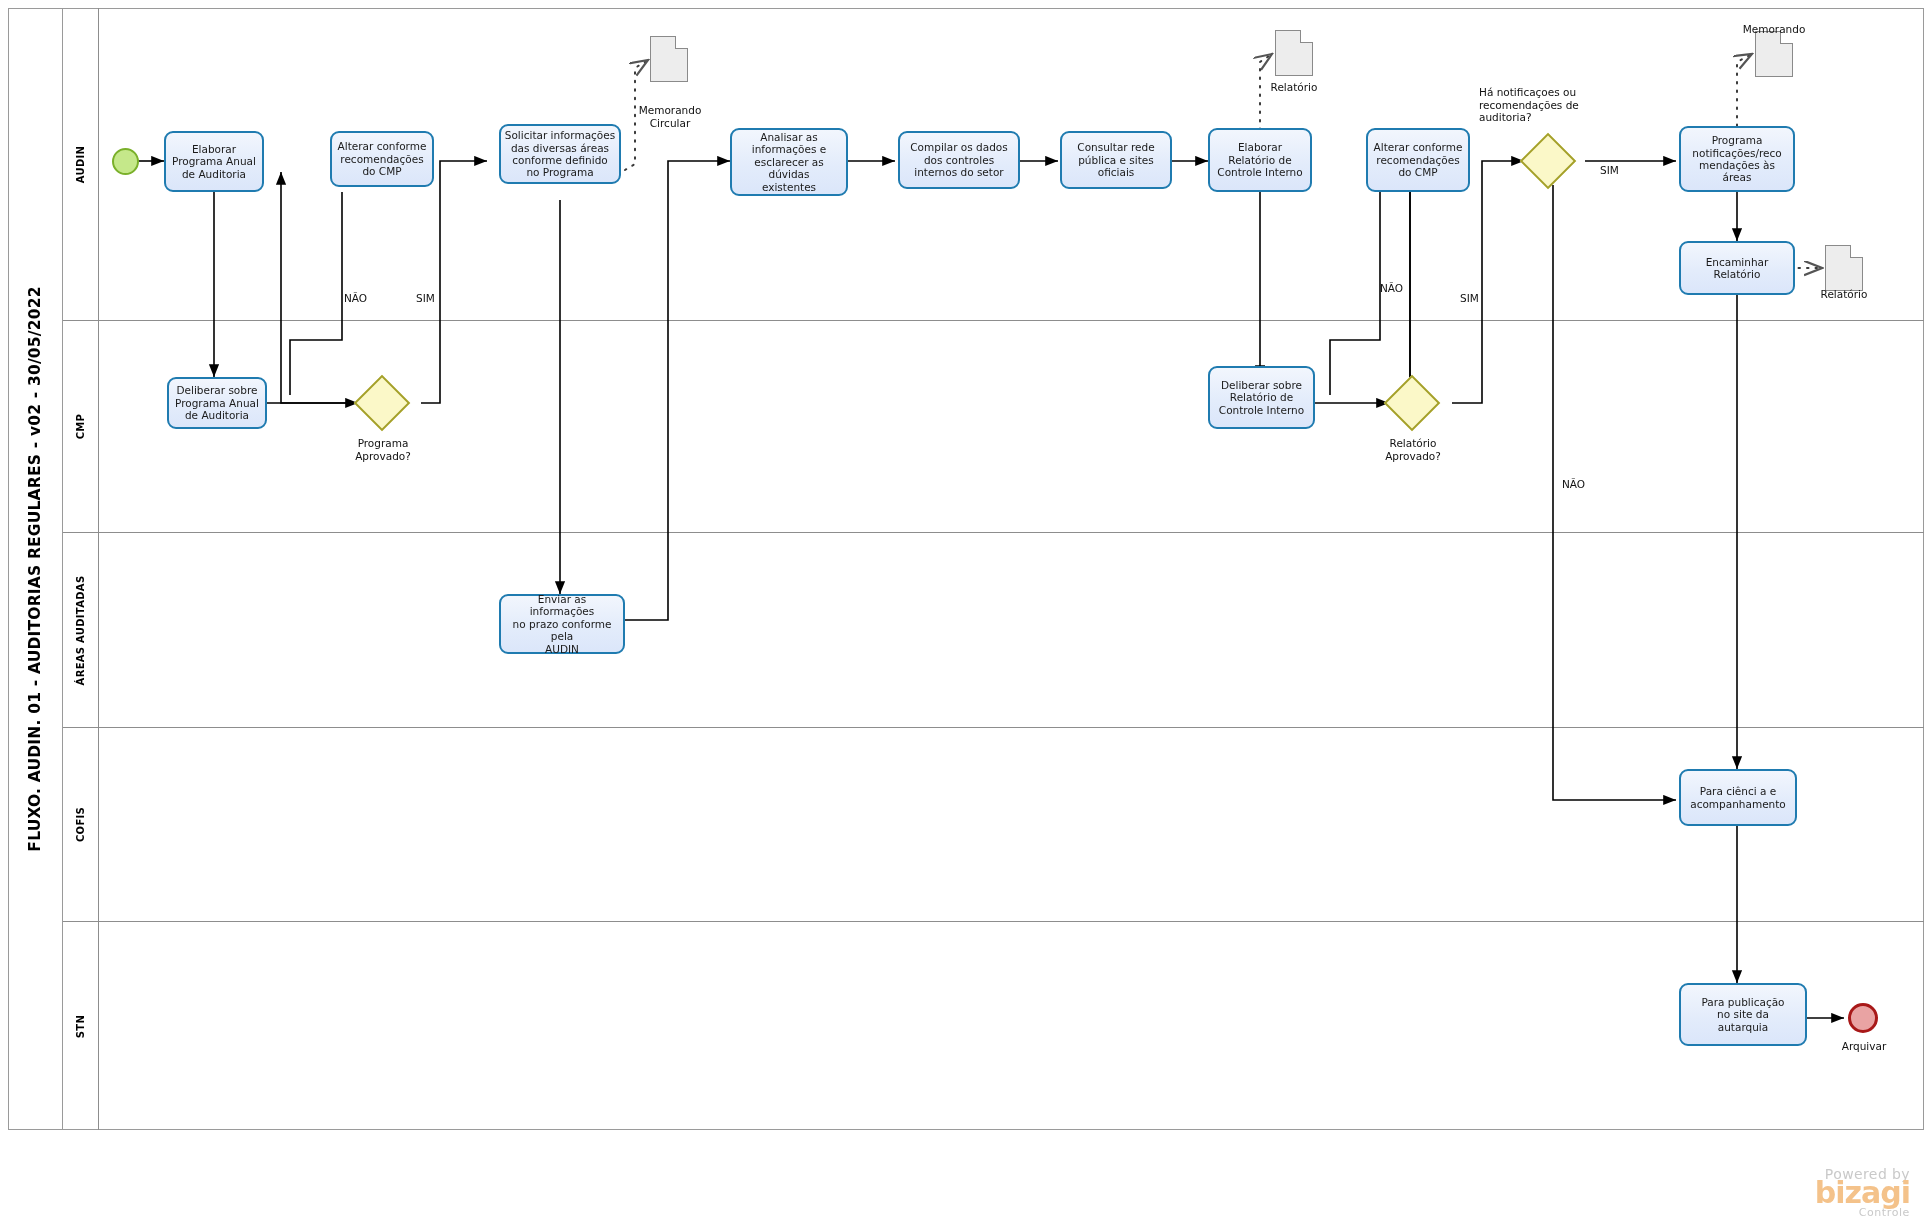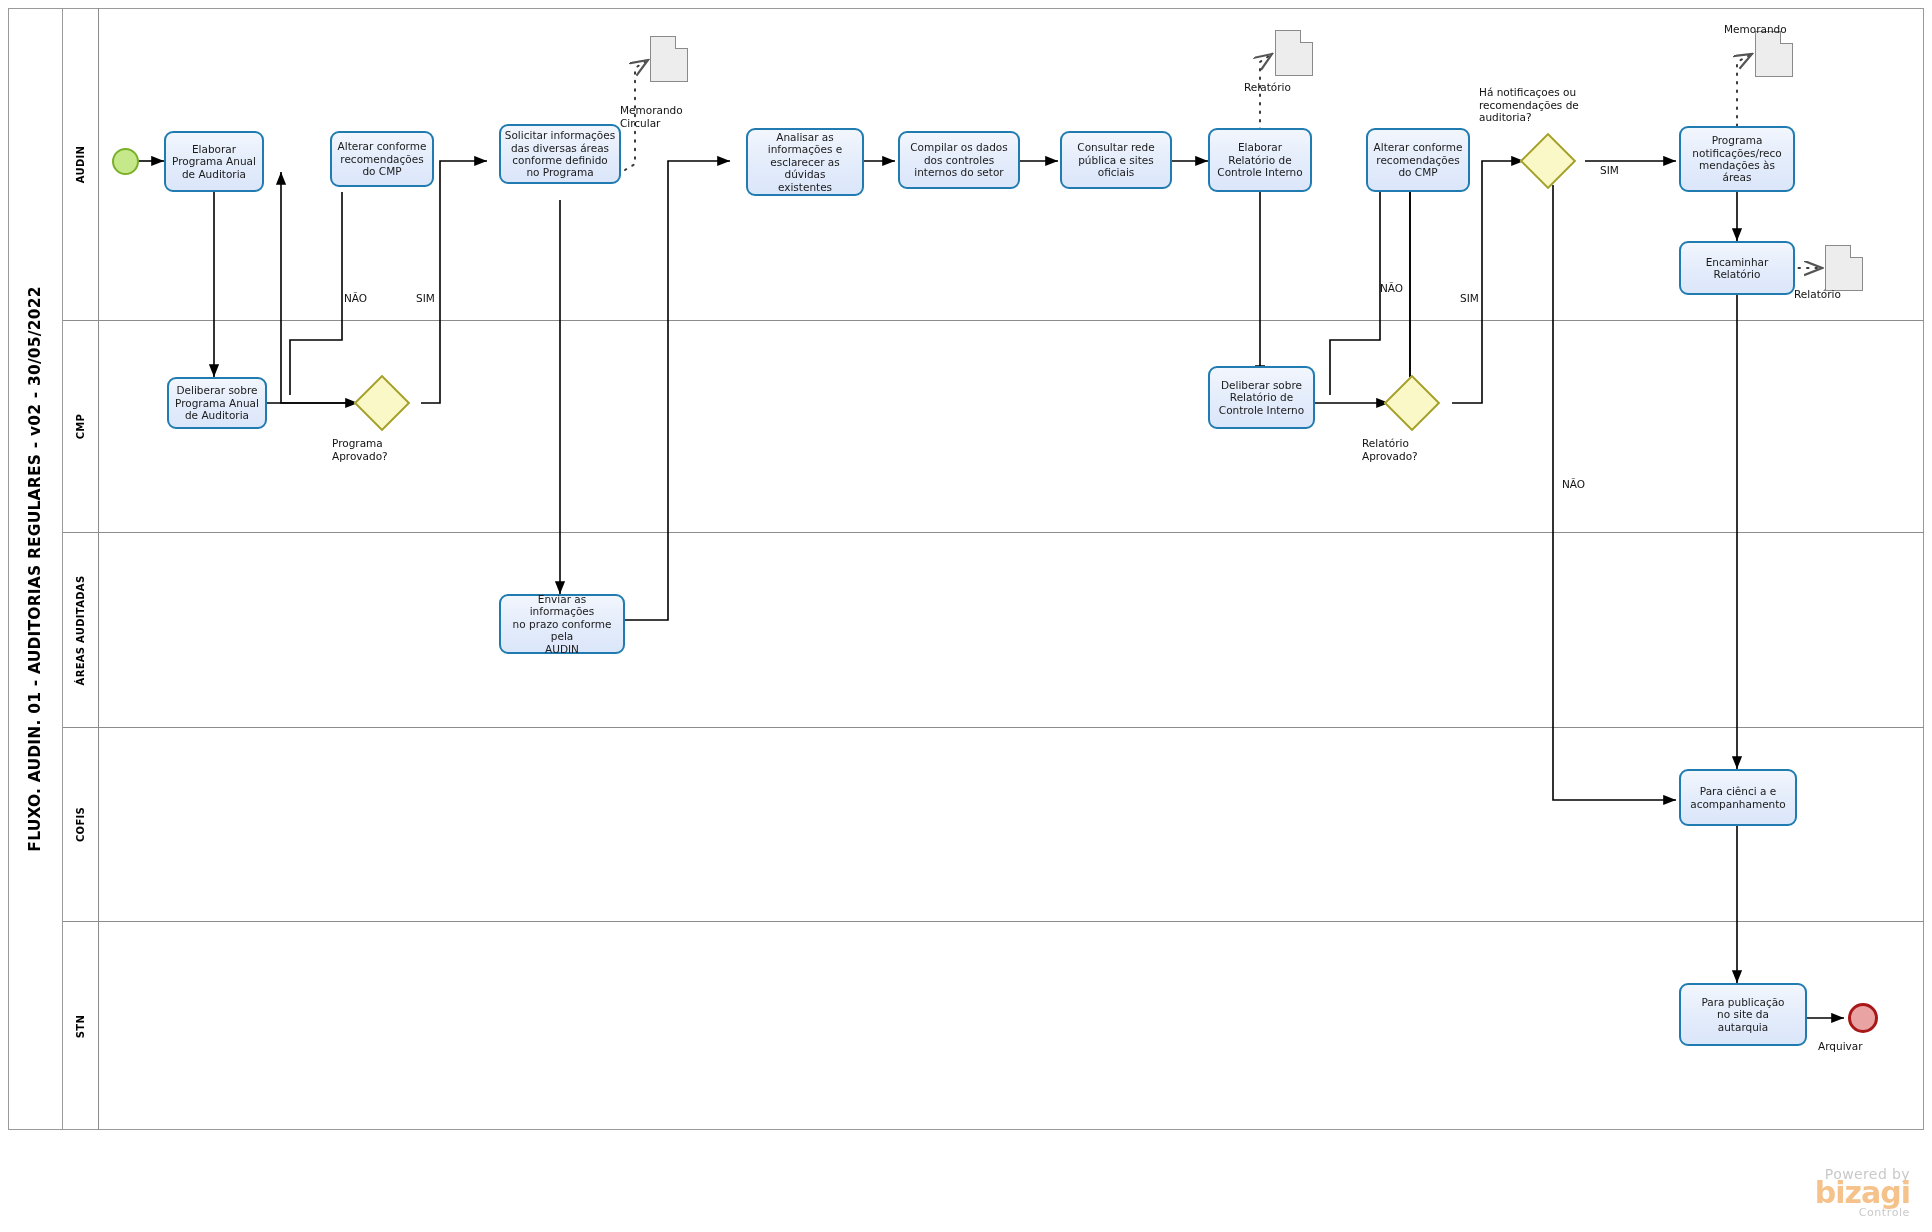--- a/index.html
+++ b/index.html
@@ -118,20 +118,21 @@
     border-bottom: 1px solid #8a8a8a;
   }
 
   
   .lbl {
     position: absolute;
     font-size: 10.5px;
     color: #111;
     line-height: 1.2;
     white-space: pre-line;
+    text-align: center;
   }
   .lbl-flow {
     position: absolute;
     font-size: 10.5px;
     color: #111;
     white-space: nowrap;
     text-align: center;
   }
 
   
@@ -289,21 +290,21 @@
 
   <div class="task" style="left:499px; top:124px; width:122px; height:60px;">Solicitar informações
 das diversas áreas
 conforme definido
 no Programa</div>
 
   <div class="task" style="left:499px; top:594px; width:126px; height:60px;">Enviar as informações
 no prazo conforme pela
 AUDIN</div>
 
-  <div class="task" style="left:730px; top:128px; width:118px; height:68px;margin-left:16px;">Analisar as
+  <div class="task" style="left:730px; top:128px; width:118px; height:68px;">Analisar as
 informações e
 esclarecer as dúvidas
 existentes</div>
 
   <div class="task" style="left:898px; top:131px; width:122px; height:58px;">Compilar os dados
 dos controles
 internos do setor</div>
 
   <div class="task" style="left:1060px; top:131px; width:112px; height:58px;">Consultar rede
 pública e sites

